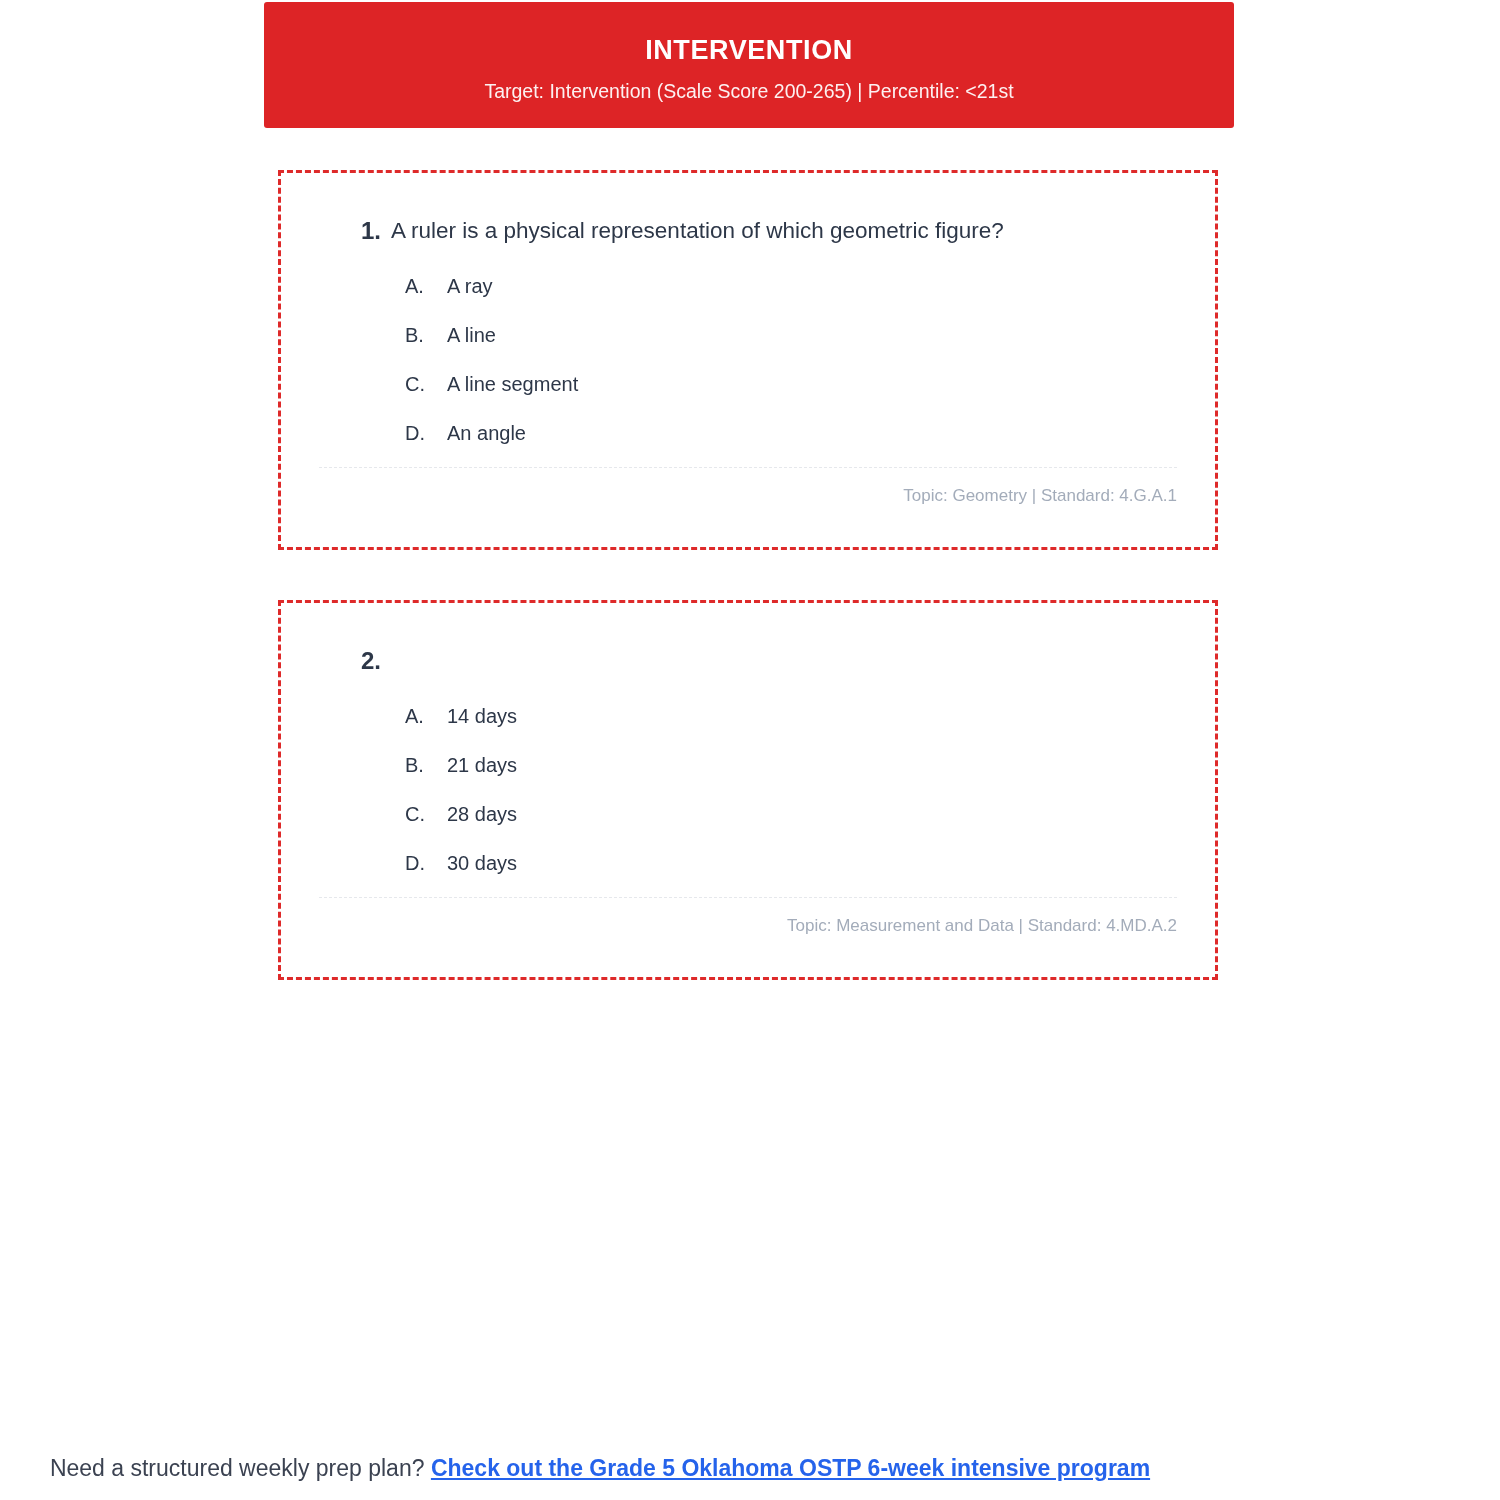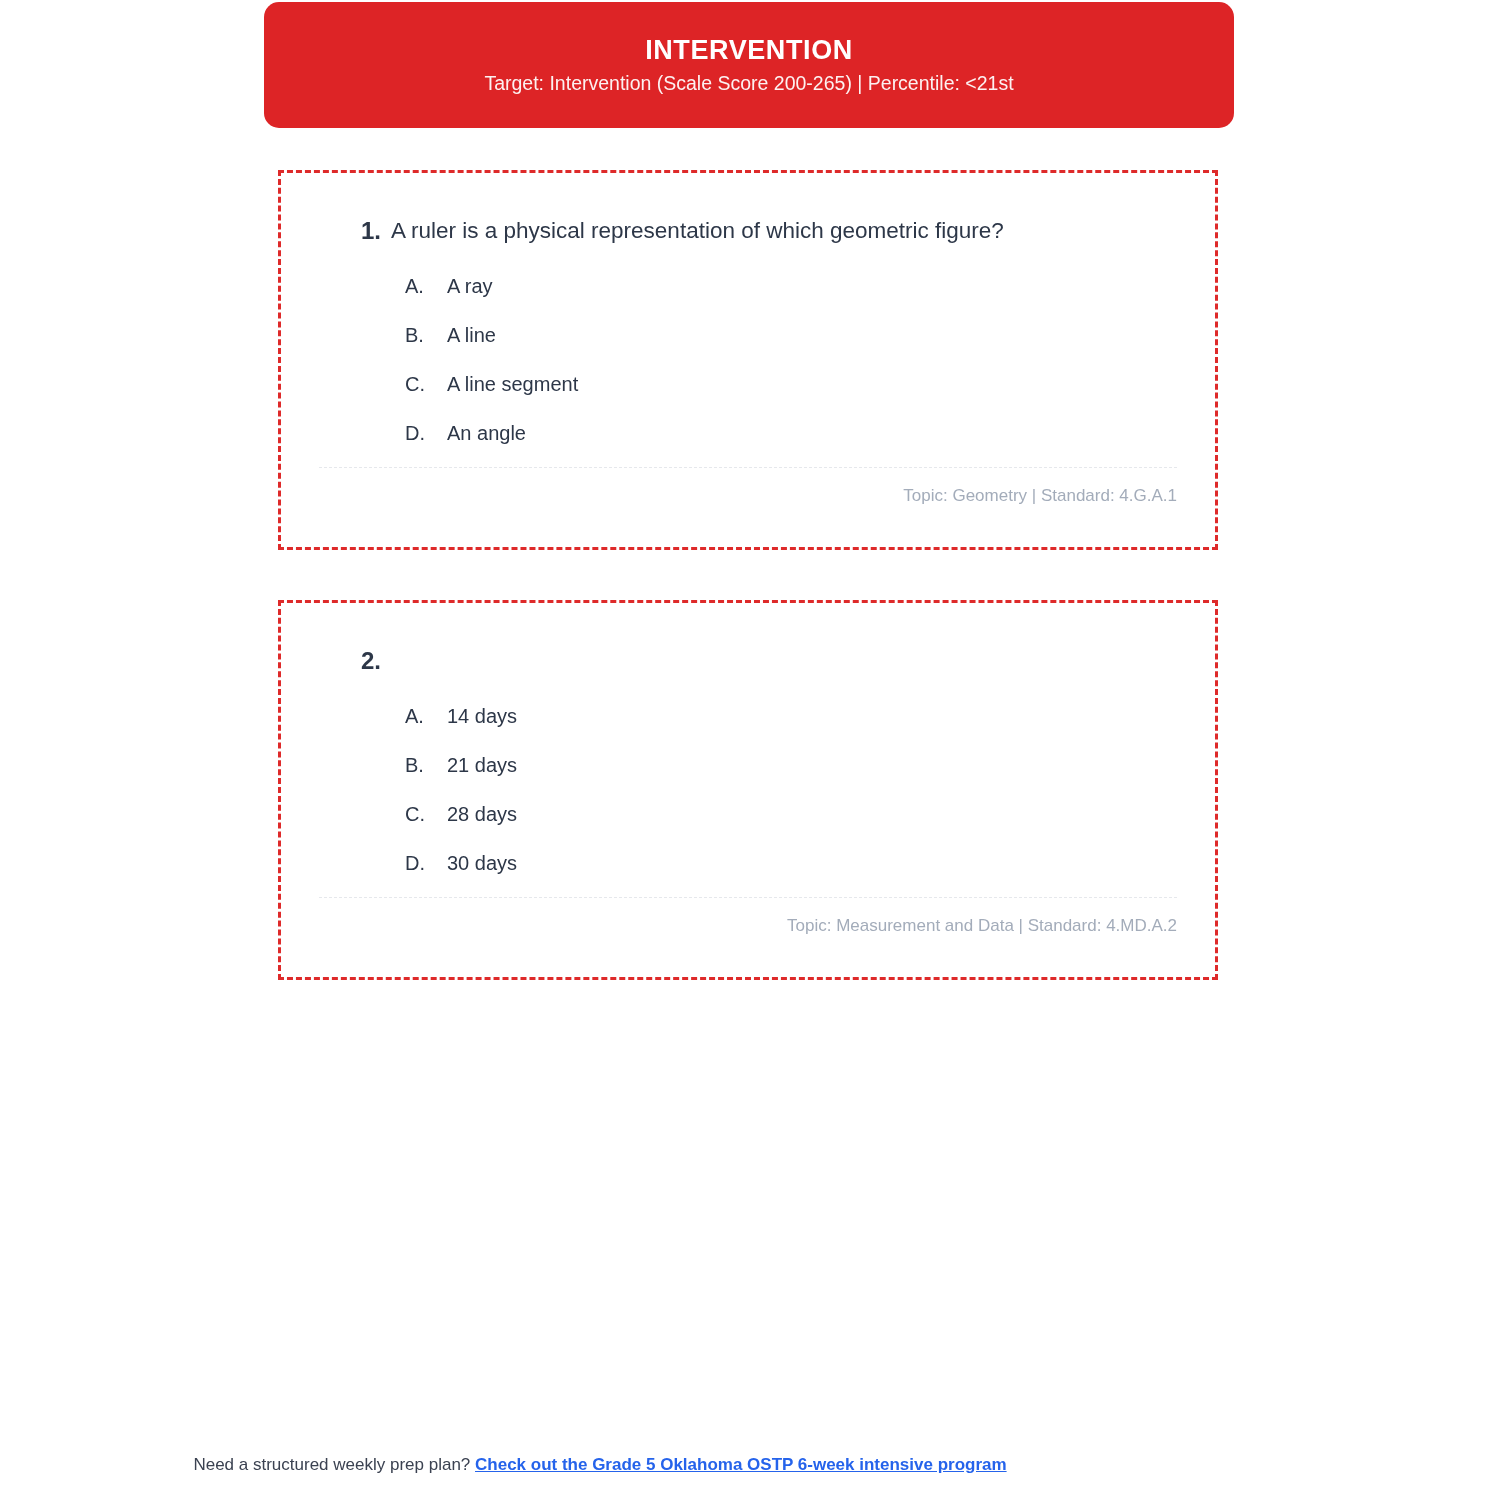--- a/index.html
+++ b/index.html
@@ -24,33 +24,33 @@
   }
 
   
   .banner {
     position: absolute;
     left: 264px;
     top: 2px;
     width: 970px;
     height: 126px;
     background: #dd2426;
-    border-radius: 15px;
+    border-radius: 3px;
     text-align: center;
     padding-top: 34px;
   }
   .banner-title {
     font-size: 27px;
     font-weight: bold;
     color: #ffffff;
     letter-spacing: 0.6px;
     line-height: 1.1;
   }
   .banner-sub {
-    margin-top: 6px;
+    margin-top: 14px;
     font-size: 19.5px;
     color: #fdf1f1;
     font-weight: normal;
     line-height: 1.2;
   }
 
   
   .qcard {
     position: absolute;
     left: 278px;
@@ -118,21 +118,21 @@
     font-weight: normal;
   }
 
   
   .footer {
     position: absolute;
     left: 0;
     top: 1455px;
     width: 1200px;
     text-align: center;
-    font-size: 17px;
+    font-size: 23px;
     color: #3b4251;
   }
   .footer-link {
     color: #2563eb;
     font-weight: bold;
     text-decoration: underline;
     cursor: pointer;
   }
 </style>
 </head>

